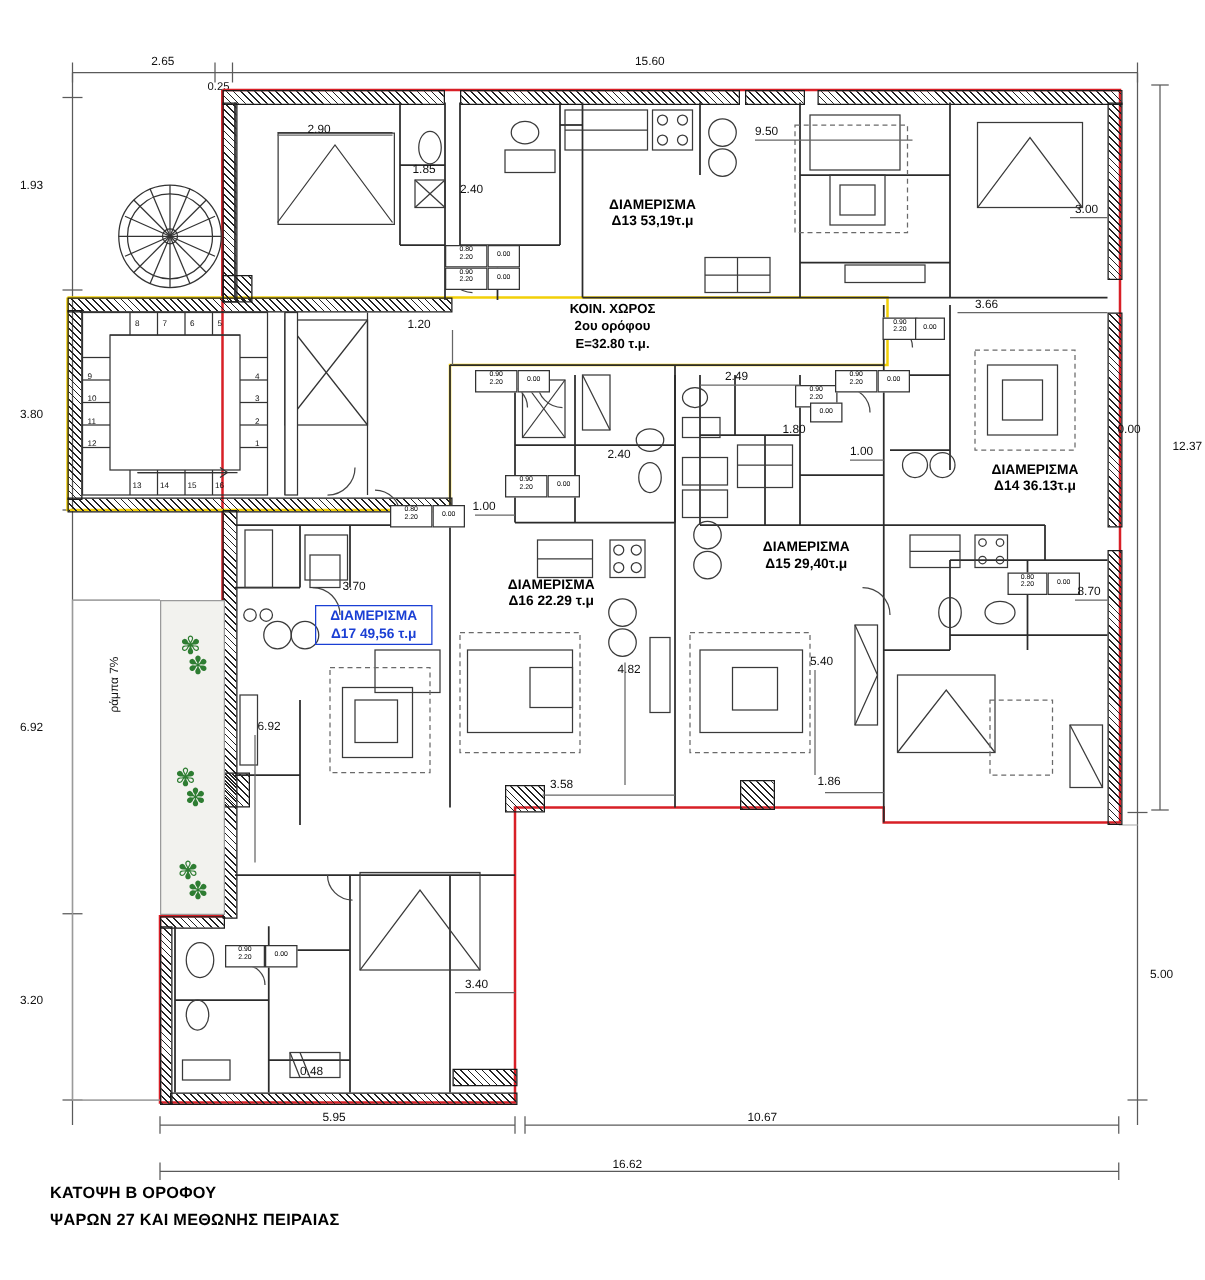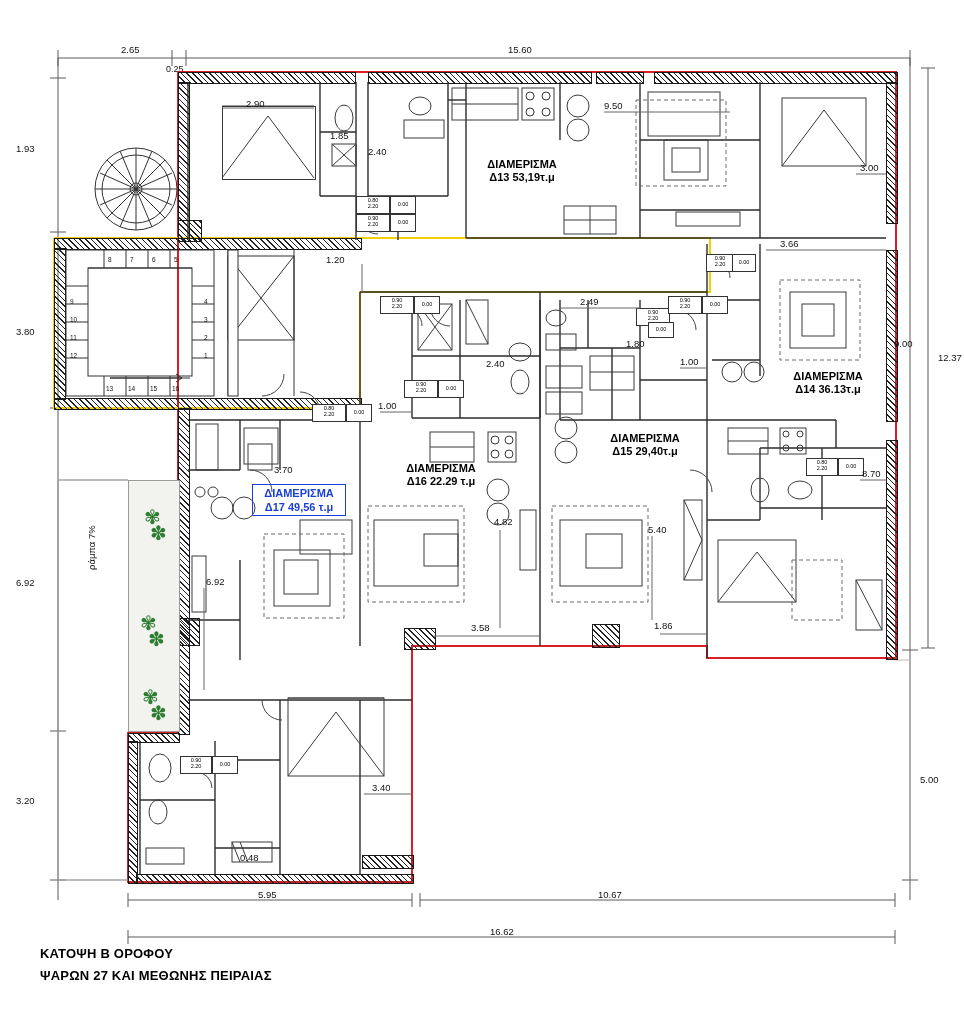--- a/index.html
+++ b/index.html
@@ -493,23 +493,23 @@
   <div class="abs dimtxt" style="left:326px;top:254px;">1.20</div>
   <div class="abs dimtxt" style="left:580px;top:296px;">2.49</div>
   <div class="abs dimtxt" style="left:626px;top:338px;">1.80</div>
   <div class="abs dimtxt" style="left:680px;top:356px;">1.00</div>
   <div class="abs dimtxt" style="left:894px;top:338px;">0.00</div>
   <div class="abs dimtxt" style="left:486px;top:358px;">2.40</div>
   <div class="abs dimtxt" style="left:378px;top:400px;">1.00</div>
   <div class="abs dimtxt" style="left:274px;top:464px;">3.70</div>
   <div class="abs dimtxt" style="left:862px;top:468px;">8.70</div>
   <div class="abs dimtxt" style="left:206px;top:576px;">6.92</div>
-  <div class="abs dimtxt" style="left:494px;top:516px;">4.82</div>
+  <div class="abs dimtxt" style="left:494px;top:530px;">4.82</div>
   <div class="abs dimtxt" style="left:648px;top:524px;">5.40</div>
-  <div class="abs dimtxt" style="left:440px;top:622px;margin-left:31px;">3.58</div>
+  <div class="abs dimtxt" style="left:440px;top:622px;">3.58</div>
   <div class="abs dimtxt" style="left:654px;top:620px;">1.86</div>
   <div class="abs dimtxt" style="left:372px;top:782px;">3.40</div>
   <div class="abs dimtxt" style="left:240px;top:852px;">0.48</div>
 
   <svg width="964" height="1024">
     <g stroke="#666" stroke-width="1" fill="none">
       <line x1="222" y1="108" x2="314" y2="108"></line>
       <line x1="604" y1="112" x2="730" y2="112"></line>
       <line x1="856" y1="174" x2="886" y2="174"></line>
       <line x1="766" y1="250" x2="886" y2="250"></line>
@@ -520,20 +520,25 @@
       <line x1="204" y1="588" x2="204" y2="690"></line>
       <line x1="500" y1="530" x2="500" y2="628"></line>
       <line x1="652" y1="536" x2="652" y2="620"></line>
       <line x1="434" y1="636" x2="540" y2="636"></line>
       <line x1="660" y1="634" x2="707" y2="634"></line>
       <line x1="364" y1="794" x2="412" y2="794"></line>
       <line x1="860" y1="480" x2="886" y2="480"></line>
     </g>
   </svg>
 
+  <div class="abs commonlbl" style="left:400px;top:240px;width:180px;">
+    <div>ΚΟΙΝ. ΧΩΡΟΣ</div>
+    <div>2ου ορόφου</div>
+    <div>Ε=32.80 τ.μ.</div>
+  </div>
 
   <div class="abs aptlbl" style="left:432px;top:158px;width:180px;">
     <div>ΔΙΑΜΕΡΙΣΜΑ</div>
     <div>Δ13 53,19τ.μ</div>
   </div>
 
   <div class="abs aptlbl" style="left:748px;top:370px;width:160px;">
     <div>ΔΙΑΜΕΡΙΣΜΑ</div>
     <div>Δ14 36.13τ.μ</div>
   </div>

